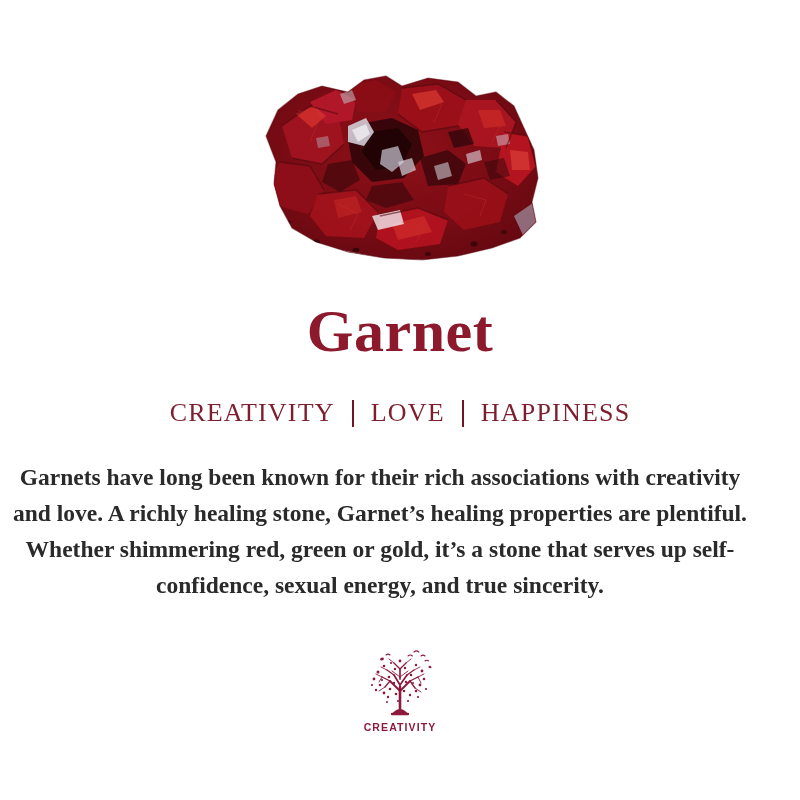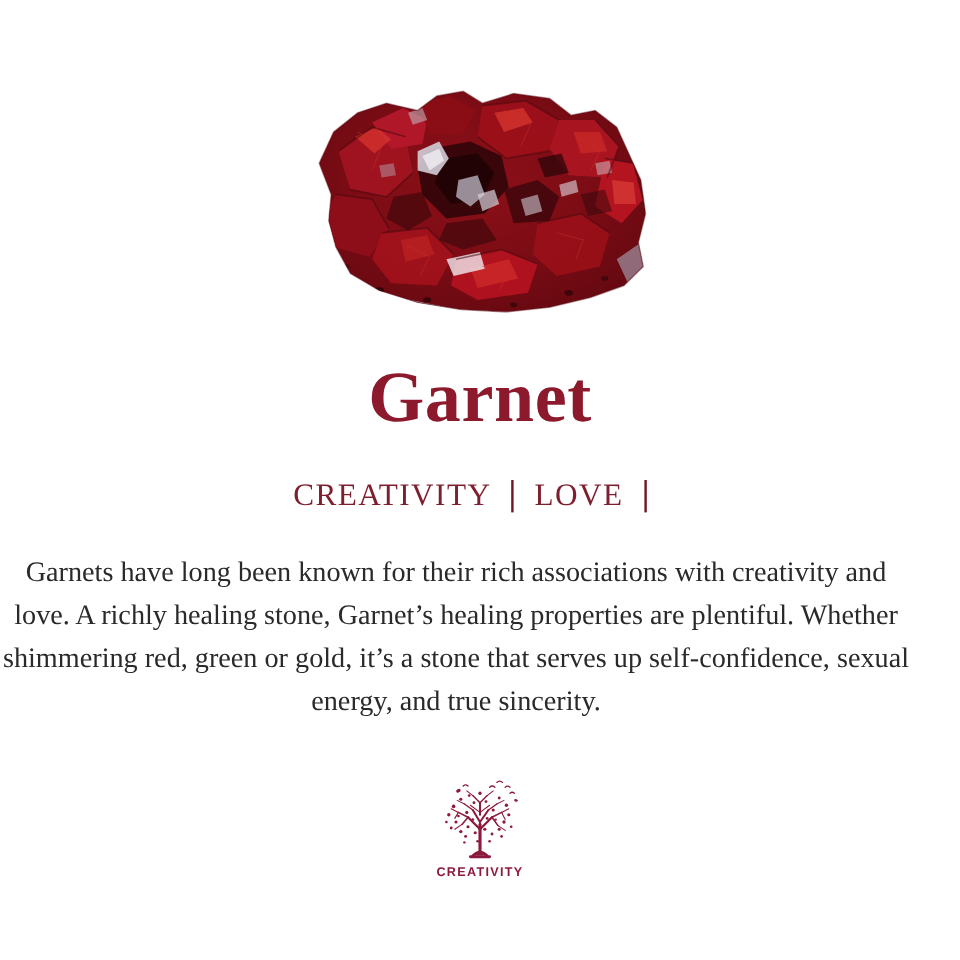--- a/index.html
+++ b/index.html
@@ -90,21 +90,21 @@
   
   .body-copy {
     margin-top: 31px;
     width: 760px;
     text-align: center;
     font-family: "Liberation Serif", "DejaVu Serif", serif;
     font-size: 23.5px;
     line-height: 36px;
     color: #2a2a2a;
   }
-  .body-copy p { margin: 0; }
+  .body-copy p { margin: 0; font-weight: bold; }
 
   
   .logo-block {
     margin-top: 44px;
     display: flex;
     flex-direction: column;
     align-items: center;
   }
   .logo-mark {
     width: 84px;
@@ -224,20 +224,21 @@
     </div>
   </div>
 
   <h1 class="title">Garnet</h1>
 
   <div class="subtitle">
     <span class="kw">CREATIVITY</span>
     <span class="sep"></span>
     <span class="kw">LOVE</span>
     <span class="sep"></span>
+    <span class="kw">HAPPINESS</span>
   </div>
 
   <div class="body-copy">
     <p>Garnets have long been known for their rich associations with creativity and love. A richly healing stone, Garnet’s healing properties are plentiful. Whether shimmering red, green or gold, it’s a stone that serves up self-confidence, sexual energy, and true sincerity.</p>
   </div>
 
   <div class="logo-block">
     <svg class="logo-mark" viewBox="0 0 84 72" xmlns="http://www.w3.org/2000/svg">
       <g stroke="#8d1a3c" fill="none" stroke-linecap="round">
 

